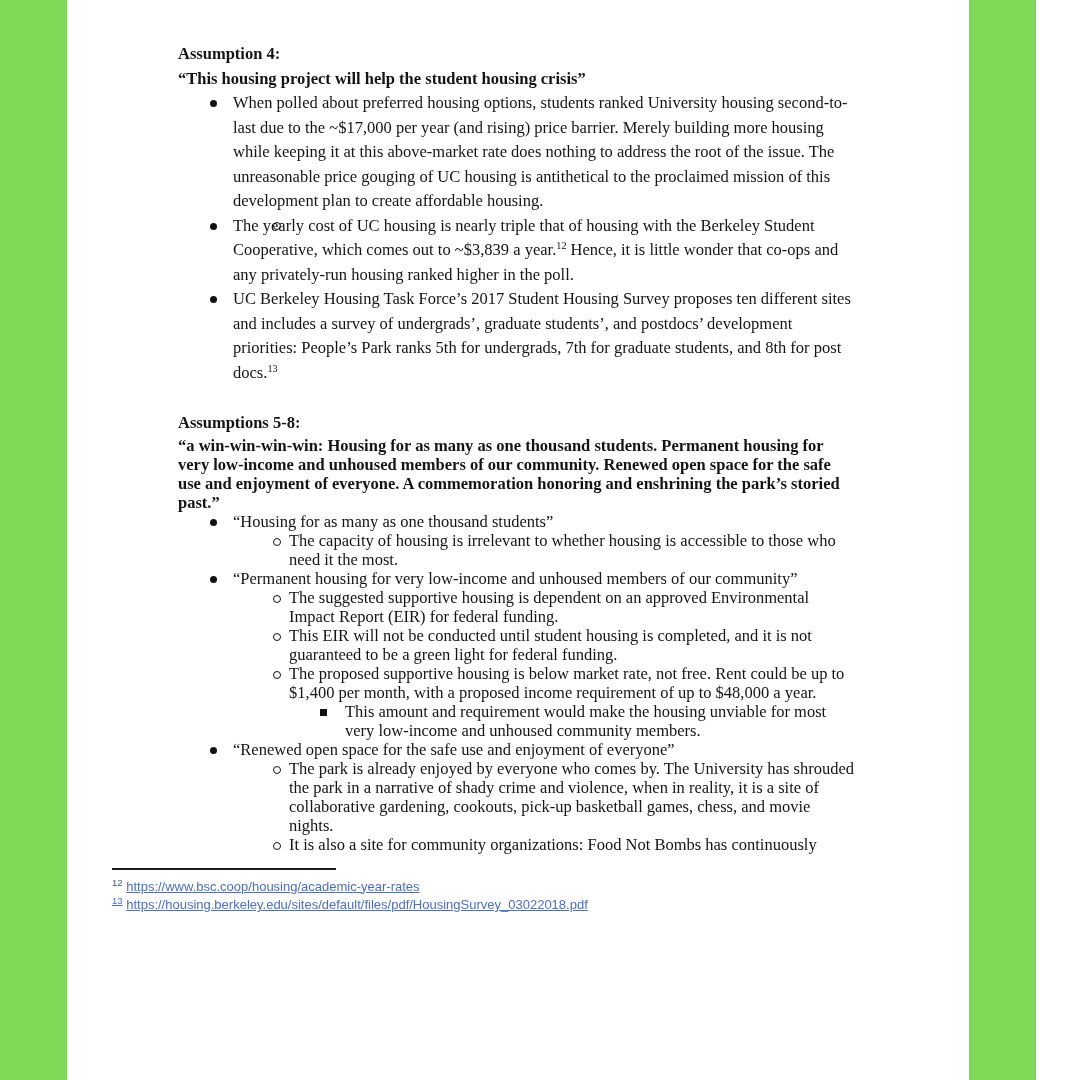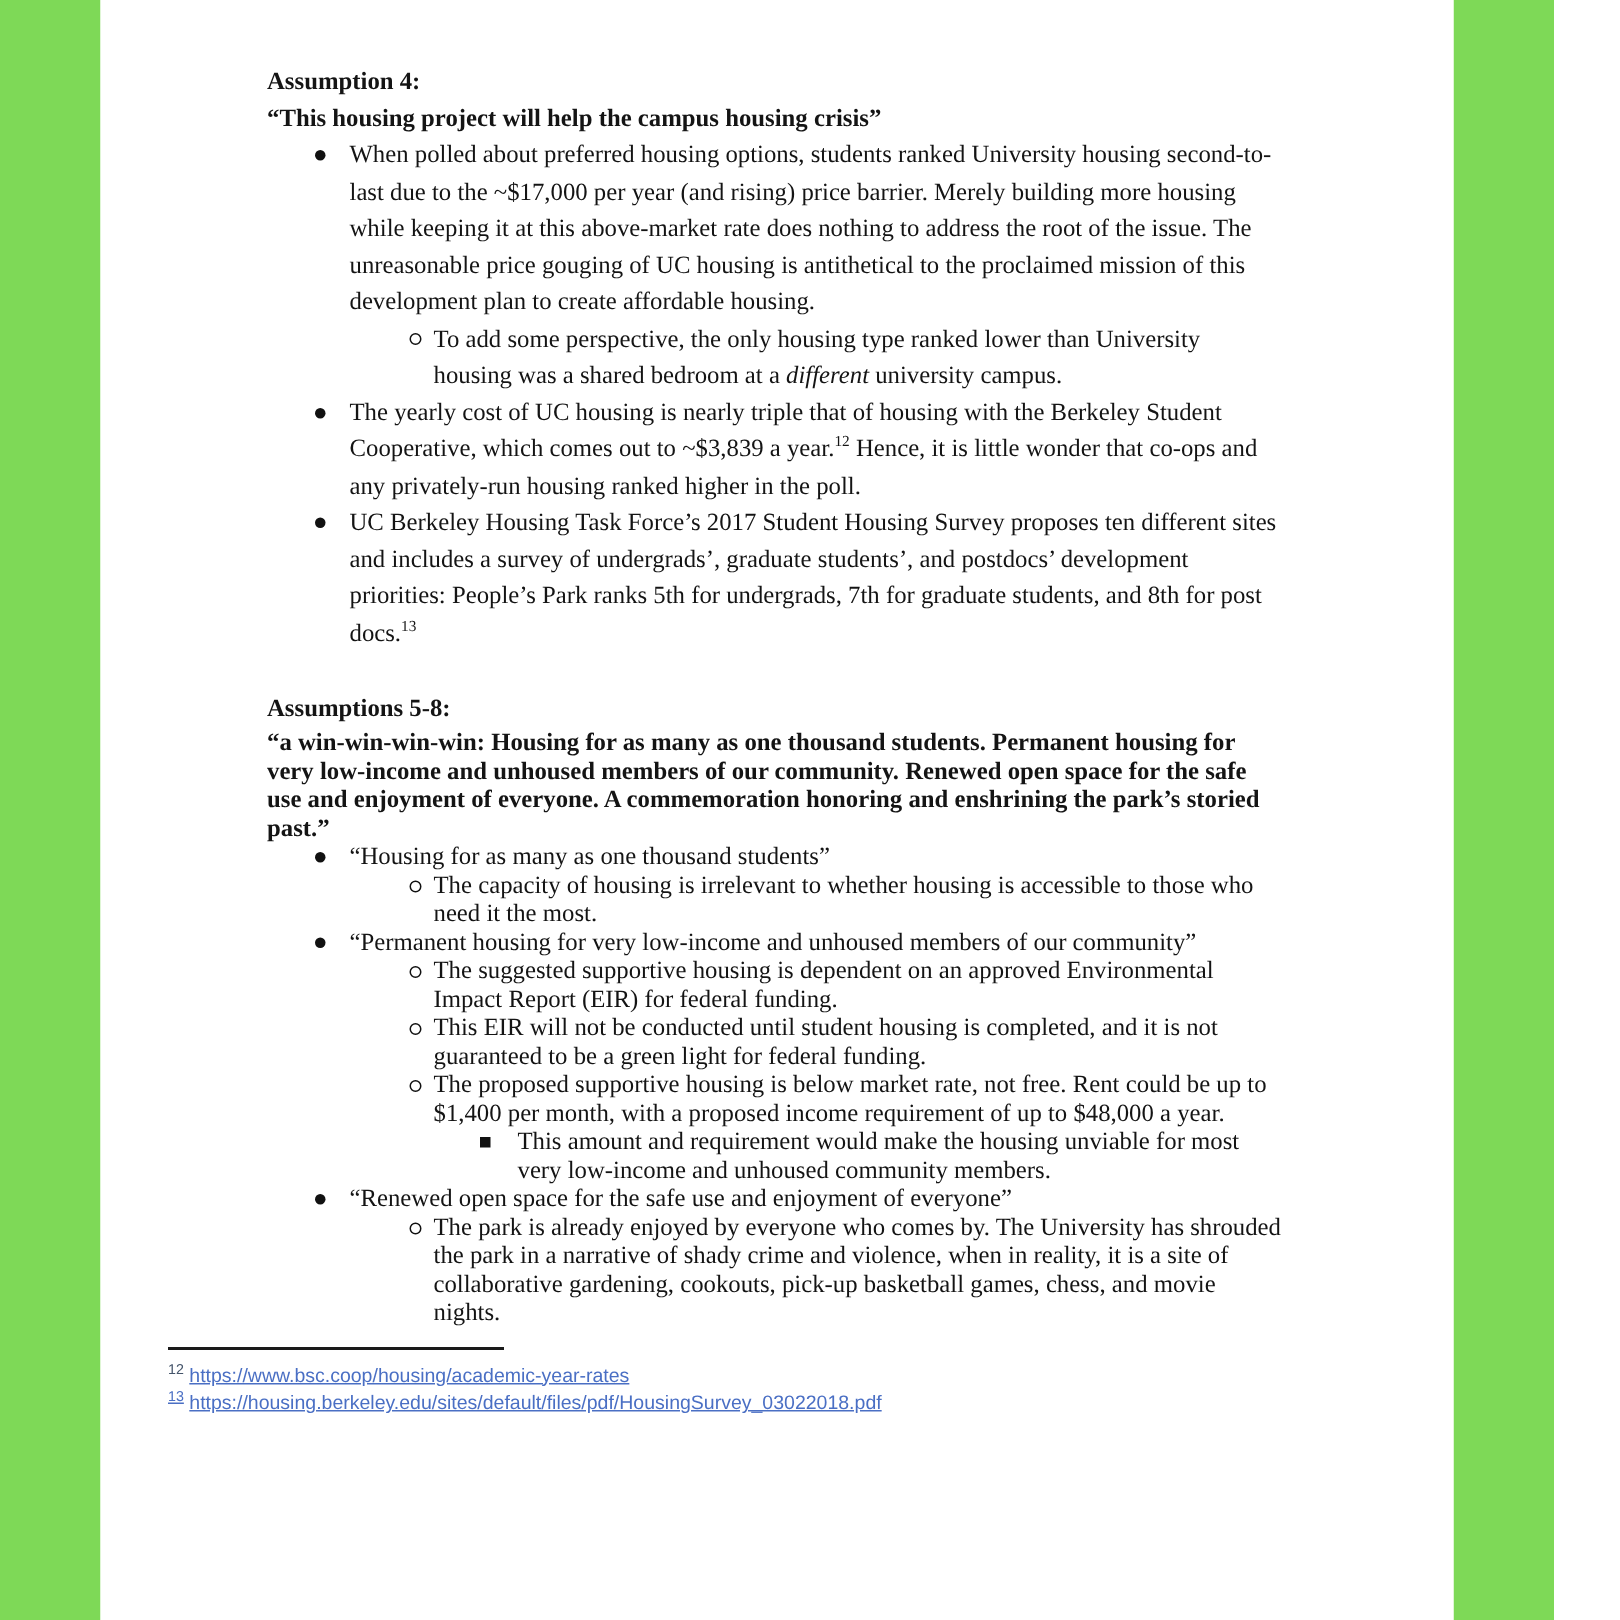--- a/index.html
+++ b/index.html
@@ -68,30 +68,29 @@
 <body>
 
 <div class="canvas">
   <div class="green-bar left"></div>
   <div class="green-bar right"></div>
 
   <div class="page">
     <div class="content">
 
       <p class="h s1">Assumption 4:</p>
-      <p class="h s1 para">“This housing project will help the campus housing crisis”</p>
+      <p class="h s1 para">“This housing project will help the student housing crisis”</p>
 
       <div class="li l1 s1">
         <span class="m dot"></span>
         <div class="txt">When polled about preferred housing options, students ranked University housing second-to-last due to the ~$17,000 per year (and rising) price barrier. Merely building more housing while keeping it at this above-market rate does nothing to address the root of the issue. The unreasonable price gouging of UC housing is antithetical to the proclaimed mission of this development plan to create affordable housing.</div>
       </div>
 
       <div class="li l2 s1">
         <span class="m circ"></span>
-        <div class="txt"><span>To add some perspective, the only housing type ranked lower than University housing was a shared bedroom at a </span><i>different</i><span> university campus.</span></div>
       </div>
 
       <div class="li l1 s1">
         <span class="m dot"></span>
         <div class="txt"><span>The yearly cost of UC housing is nearly triple that of housing with the Berkeley Student Cooperative, which comes out to ~$3,839 a year.</span><sup class="bodynote">12</sup><span> Hence, it is little wonder that co-ops and any privately-run housing ranked higher in the poll.</span></div>
       </div>
 
       <div class="li l1 s1">
         <span class="m dot"></span>
         <div class="txt"><span>UC Berkeley Housing Task Force’s 2017 Student Housing Survey proposes ten different sites and includes a survey of undergrads’, graduate students’, and postdocs’ development priorities: People’s Park ranks 5th for undergrads, 7th for graduate students, and 8th for post docs.</span><sup class="bodynote">13</sup></div>
@@ -131,20 +130,24 @@
       </div>
 
       <div class="li l1 s2">
         <span class="m dot"></span>
         <div class="txt">“Renewed open space for the safe use and enjoyment of everyone”</div>
       </div>
       <div class="li l2 s2">
         <span class="m circ"></span>
         <div class="txt">The park is already enjoyed by everyone who comes by. The University has shrouded the park in a narrative of shady crime and violence, when in reality, it is a site of collaborative gardening, cookouts, pick-up basketball games, chess, and movie nights.</div>
       </div>
+      <div class="li l2 s2">
+        <span class="m circ"></span>
+        <div class="txt">It is also a site for community organizations: Food Not Bombs has continuously</div>
+      </div>
     </div>
 
     <div class="footnotes">
       <div class="fn-divider"></div>
       <div class="fn"><sup class="mark12">12</sup> <a class="link">https://www.bsc.coop/housing/academic-year-rates</a></div>
       <div class="fn"><sup class="mark13">13</sup> <a class="link">https://housing.berkeley.edu/sites/default/files/pdf/HousingSurvey_03022018.pdf</a></div>
     </div>
   </div>
 </div>
 

